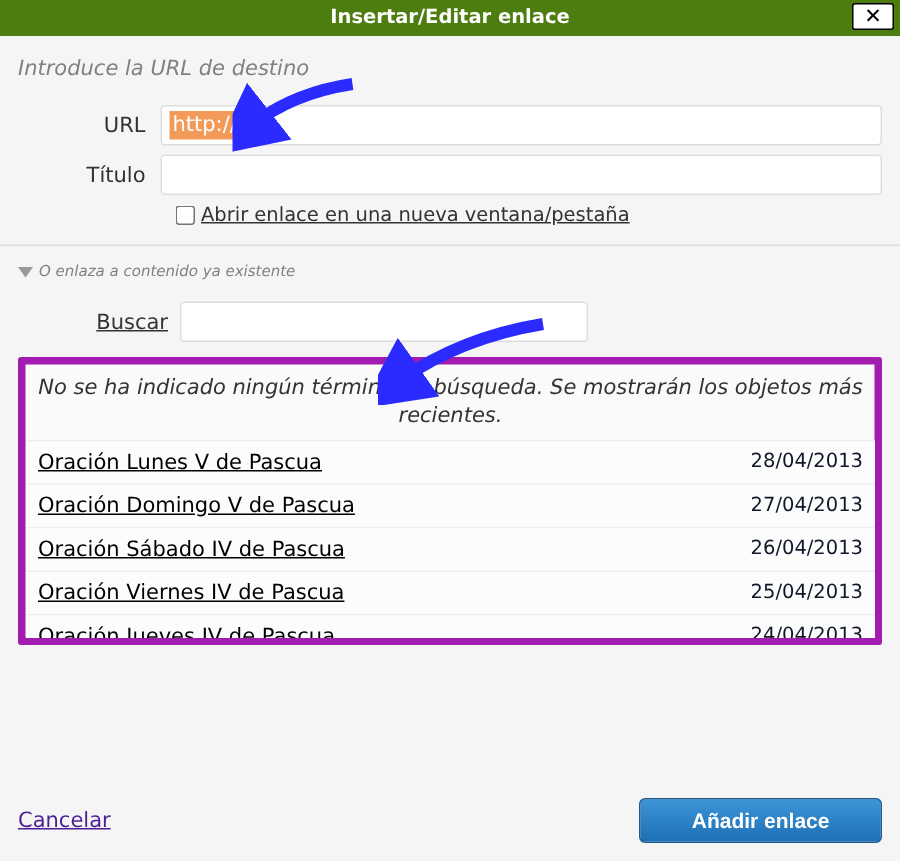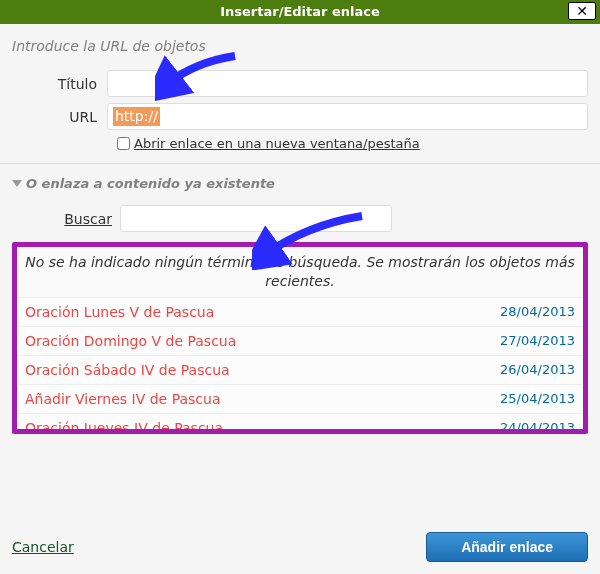--- a/index.html
+++ b/index.html
@@ -94,27 +94,26 @@
     color: #333;
     display: flex;
     align-items: center;
     gap: 4px;
     text-decoration: underline;
   }
   .divider { height: 1px; background: #ddd; margin: 12px -12px 10px -12px; }
   .toggle-heading {
     color: #808080;
     font-style: italic;
-    font-size: 13px;
+    font-size: 10px;
     padding: 2px 0 12px 0;
     cursor: pointer;
     display: flex;
     align-items: center;
     gap: 4px;
-    font-weight: bold;
   }
   .tri {
     display: inline-block;
     width: 0; height: 0;
     border-left: 5px solid transparent;
     border-right: 5px solid transparent;
     border-top: 7px solid #999;
   }
   .search-row {
     display: flex;
@@ -156,35 +155,35 @@
   .res-item {
     display: flex;
     justify-content: space-between;
     align-items: center;
     padding: 6px 8px;
     border-bottom: 1px solid #eee;
     font-size: 14px;
     cursor: pointer;
     background: #fcfcfc;
   }
-  .res-item .title { color: #ef4444; }
-  .res-item .date { color: #0369a1; font-size: 13px; }
+  .res-item .title { color: #000000; text-decoration: underline; }
+  .res-item .date { color: #0f172a; font-size: 13px; }
   
   .footer {
     position: absolute;
     left: 0; right: 0;
     bottom: 0;
     padding: 10px 12px 12px 12px;
     display: flex;
     justify-content: space-between;
     align-items: center;
     background: #f5f5f5;
   }
   .cancel {
-    color: #14532d;
+    color: #4c1d95;
     text-decoration: underline;
     cursor: pointer;
     font-size: 14px;
   }
   .submit {
     background: linear-gradient(#3d95d6, #1e6fb5);
     color: #fff;
     border: 1px solid #1a5a94;
     border-radius: 4px;
     padding: 6px 34px;
@@ -201,38 +200,38 @@
 </head>
 <body>
 
 <div class="titlebar">
   <span>Insertar/Editar enlace</span>
   <div class="close-btn">✕</div>
 </div>
 
 <div class="dialog-body">
 
-  <div class="section-heading">Introduce la URL de objetos</div>
-
-  <div class="row">
-    <div class="lbl">Título</div>
-    <div class="field">
-      <input type="text" value="" style="">
-    </div>
-  </div>
+  <div class="section-heading">Introduce la URL de destino</div>
 
   <div class="row">
     <div class="lbl">URL</div>
     <div class="field">
       <div class="url-wrap">
         <span class="url-sel">http://</span>
       </div>
     </div>
   </div>
 
+  <div class="row">
+    <div class="lbl">Título</div>
+    <div class="field">
+      <input type="text" value="" style="">
+    </div>
+  </div>
+
   <div class="check-row">
     <input type="checkbox" style="">
     <span>Abrir enlace en una nueva ventana/pestaña</span>
   </div>
 
   <div class="divider"></div>
 
   <div class="toggle-heading">
     <span class="tri"></span>
     <span>O enlaza a contenido ya existente</span>
@@ -253,21 +252,21 @@
           </div>
           <div class="res-item">
             <span class="title">Oración Domingo V de Pascua</span>
             <span class="date">27/04/2013</span>
           </div>
           <div class="res-item">
             <span class="title">Oración Sábado IV de Pascua</span>
             <span class="date">26/04/2013</span>
           </div>
           <div class="res-item">
-            <span class="title">Añadir Viernes IV de Pascua</span>
+            <span class="title">Oración Viernes IV de Pascua</span>
             <span class="date">25/04/2013</span>
           </div>
           <div class="res-item">
             <span class="title">Oración Jueves IV de Pascua</span>
             <span class="date">24/04/2013</span>
           </div>
         </div>
     </div>
   </div>
 

